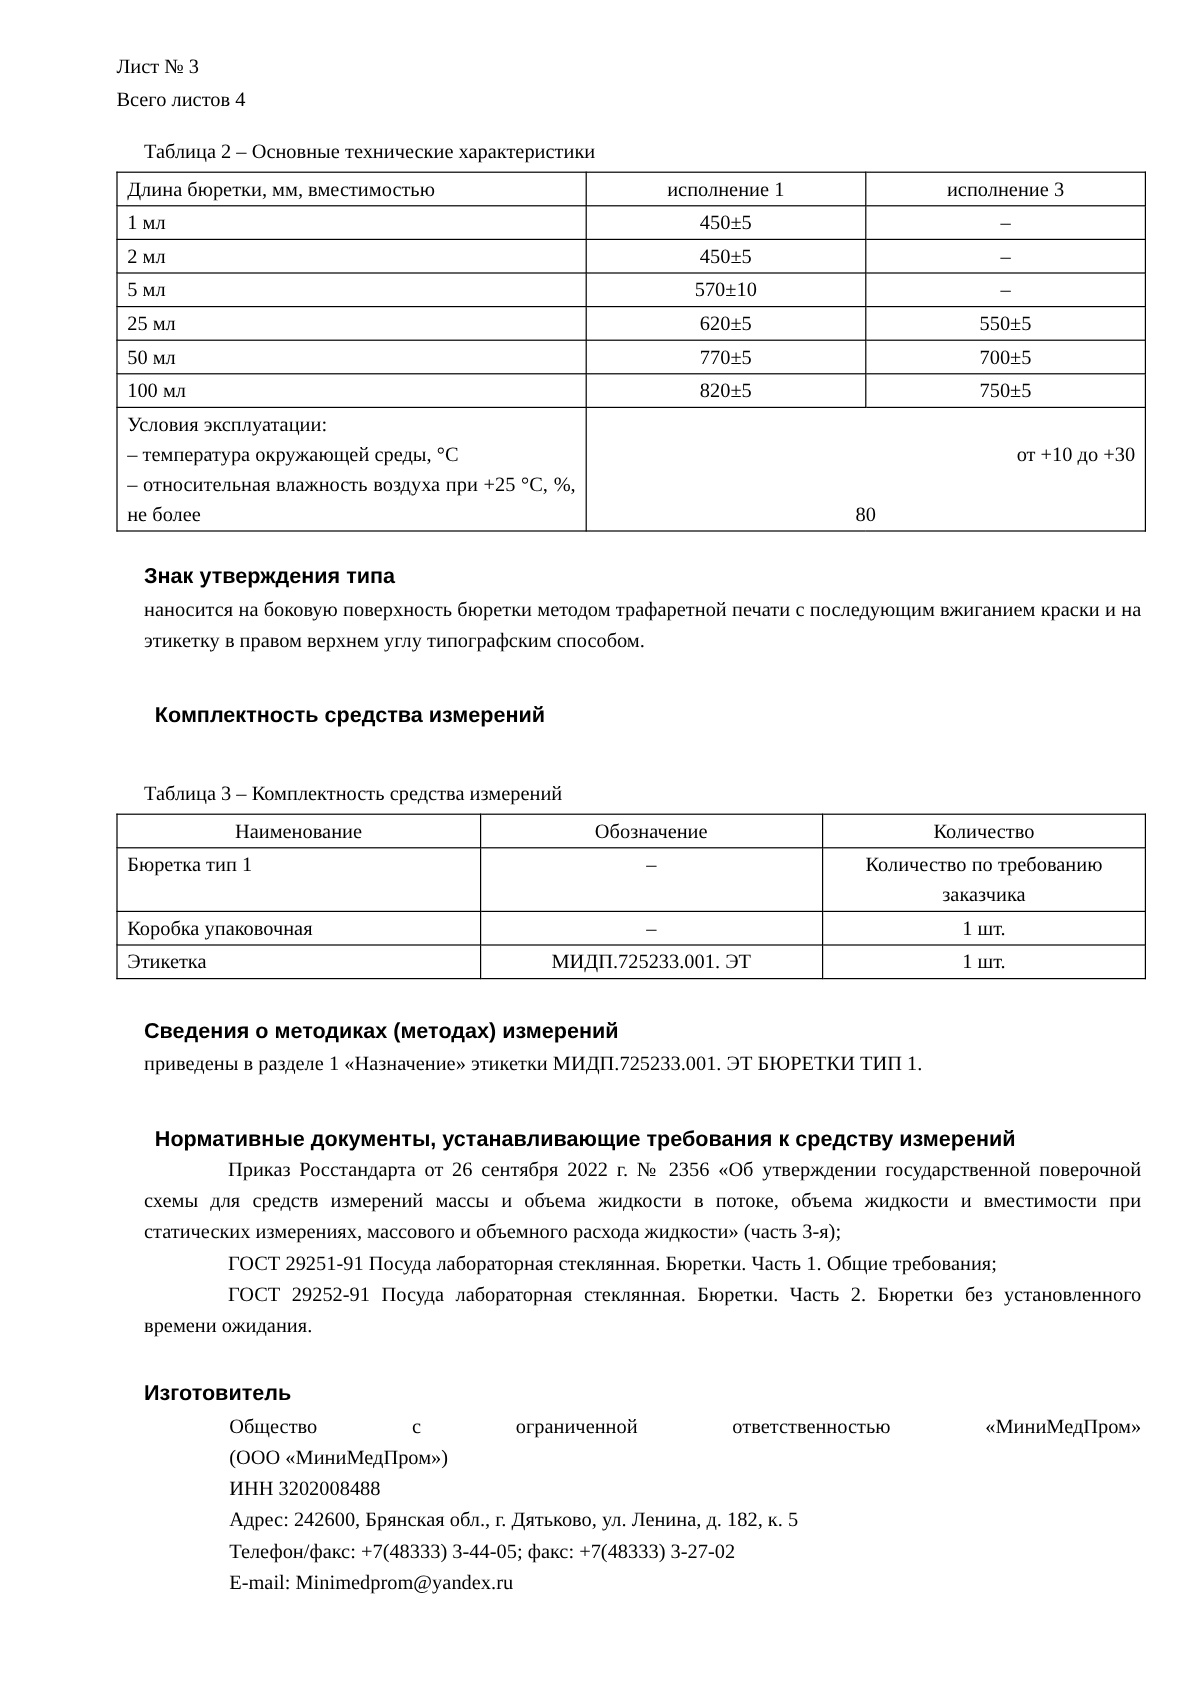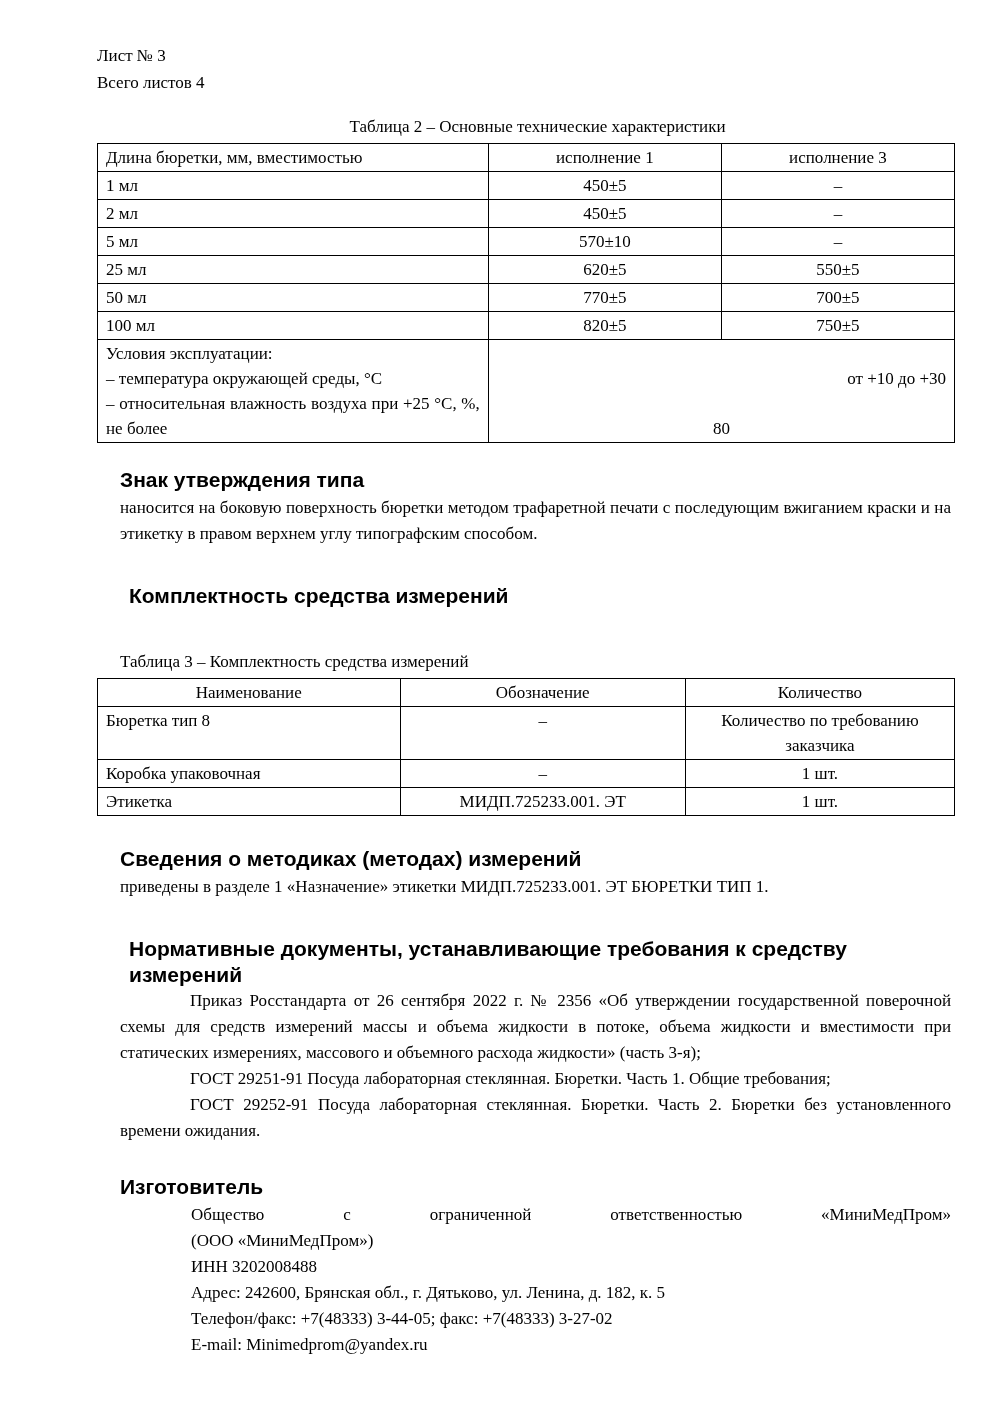--- a/index.html
+++ b/index.html
@@ -25,28 +25,28 @@
     padding: 1px 8px;
     line-height: 25px;
     vertical-align: top;
     overflow: hidden;
   }
   .c { text-align: center; }
   .j { text-align: justify; }
 
   h3 {
     font-family: "Liberation Sans", "DejaVu Sans", sans-serif;
-    font-size: 21px;
+    font-size: 18px;
     font-weight: bold;
     margin-left: 23px;
     line-height: 26px;
   }
   .body-text { margin-left: 23px; margin-right: 4px; text-align: justify; }
 
-  .mt18 { margin-top: 18px; text-align: center; }
+  .mt18 { margin-top: 18px; }
   .mt24 { margin-top: 24px; }
   .mt30 { margin-top: 30px; }
   .mt36 { margin-top: 36px; margin-left: 32px; }
   .mt40 { margin-top: 40px; }
   .mt2  { margin-top: 2px; }
 
   .indent { text-indent: 70px; }
 
   .cond-val-1 { margin-top: 25px; text-align: right; }
   .cond-val-2 { margin-top: 25px; text-align: center; }
@@ -135,21 +135,21 @@
       <col style="width:33.3%">
       <col style="width:31.4%">
     </colgroup>
     <tbody>
         <tr>
       <td class="c">Наименование</td>
       <td class="c">Обозначение</td>
       <td class="c">Количество</td>
     </tr>
     <tr>
-      <td>Бюретка тип 8</td>
+      <td>Бюретка тип 1</td>
       <td class="c">–</td>
       <td class="c">Количество по требованию заказчика</td>
     </tr>
     <tr>
       <td>Коробка упаковочная</td>
       <td class="c">–</td>
       <td class="c">1 шт.</td>
     </tr>
     <tr>
       <td>Этикетка</td>

